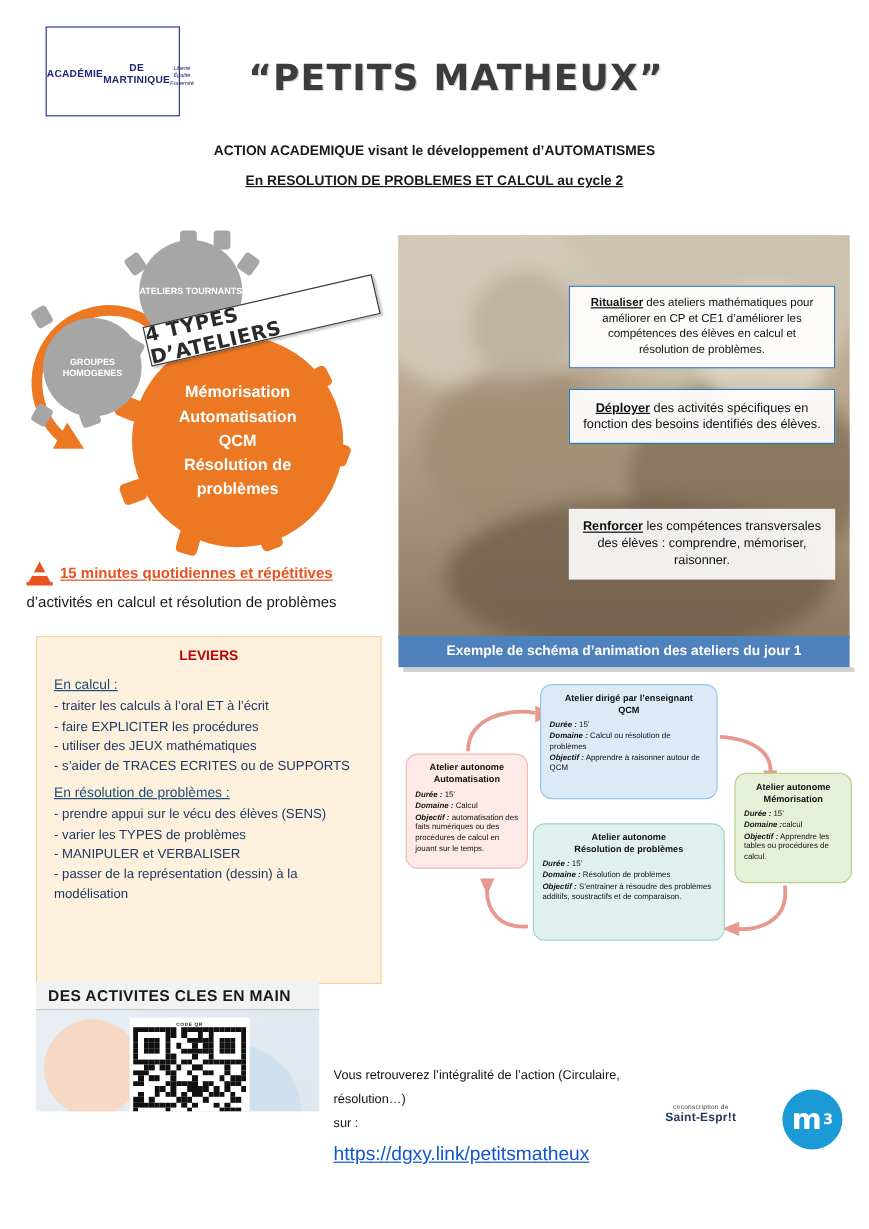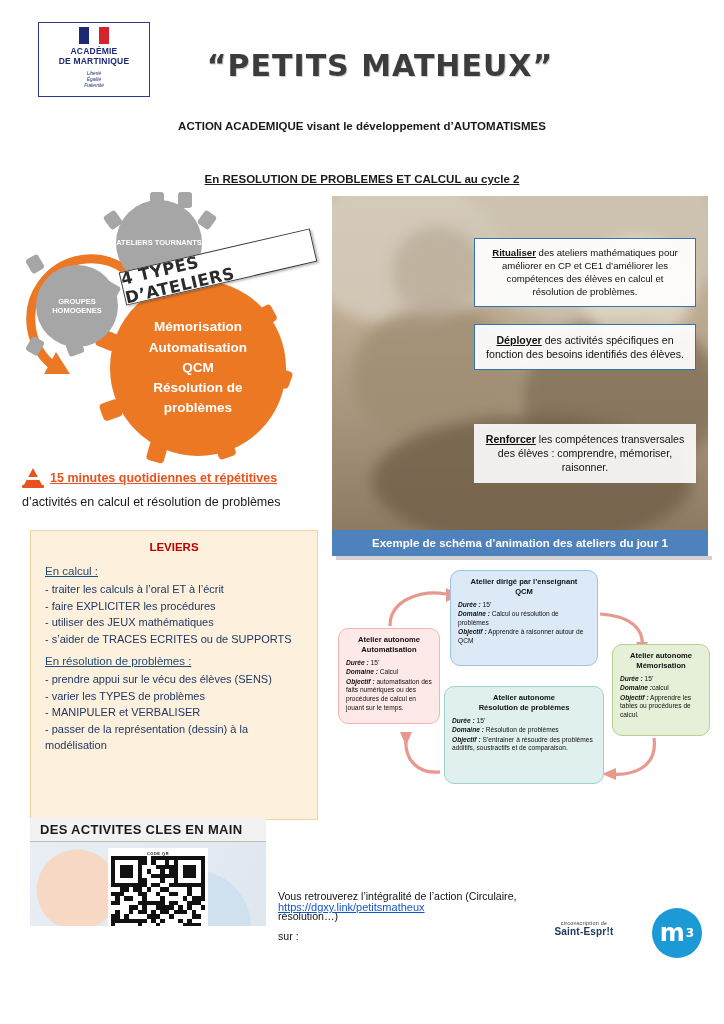--- a/index.html
+++ b/index.html
@@ -16,21 +16,21 @@
   }
 
   
   #header { position: absolute; left: 0; top: 0; width: 724px; height: 115px; }
 
   .logo-box {
     position: absolute; left: 38px; top: 22px;
     width: 112px; height: 75px;
     border: 1px solid #2b3a8f;
     background: #fff;
-    display: flex; flex-direction: column; align-items: center; justify-content: flex-start;
+    display: flex; flex-direction: row; align-items: center; justify-content: flex-start;
     padding-top: 4px;
   }
   .logo-flag { width: 30px; height: 17px; display: flex; margin-bottom: 3px; }
   .logo-flag i { flex: 1 1 auto; display: block; }
   .logo-flag i:nth-child(1) { background: #1d2a73; }
   .logo-flag i:nth-child(2) { background: #ffffff; }
   .logo-flag i:nth-child(3) { background: #d7242a; }
   .logo-acad { font-size: 8.5px; font-weight: bold; color: #1d2a73; line-height: 1.15; text-align: center; letter-spacing: .2px; }
   .logo-motto { margin-top: 4px; font-size: 4.6px; color: #1d2a73; line-height: 1.35; text-align: center; font-style: italic; }
 
@@ -45,21 +45,20 @@
   }
 
   .subtitle-1 {
     position: absolute; left: 60px; top: 120px; width: 604px;
     text-align: center; font-size: 11.5px; font-weight: bold;
   }
   .subtitle-2 {
     position: absolute; left: 60px; top: 145px; width: 604px;
     text-align: center; font-size: 11.5px; font-weight: bold;
     text-decoration: underline;
-    margin-top: 28px;
   }
 
   
   #wheel-zone { position: absolute; left: 18px; top: 190px; width: 320px; height: 320px; }
 
   .gear {
     position: absolute; border-radius: 50%;
   }
   .gear.grey {
     left: 98px; top: 10px; width: 86px; height: 86px;
@@ -216,22 +215,22 @@
   .qr-label { font-size: 4px; text-align: center; font-weight: bold; letter-spacing: .5px; }
   .qr-grid { width: 94px; height: 94px; display: grid; grid-template-columns: repeat(21,1fr); grid-template-rows: repeat(21,1fr); }
   .qr-grid i { display: block; }
   .qr-grid i.on { background: #111; }
 
   #bottom-text {
     position: absolute; left: 278px; top: 886px; width: 290px;
     font-size: 10.6px; line-height: 1.9; color: #111;
   }
   #bottom-link {
-    position: absolute; left: 278px; top: 901px;
-    font-size: 11px; color: #1155cc; 
+    position: absolute; left: 278px; top: 954px;
+    font-size: 16px; color: #1155cc; 
   }
 
   #circo {
     position: absolute; left: 536px; top: 920px; width: 96px; text-align: center;
   }
   #circo .c1 { font-size: 5.5px; color: #3a3a3a; letter-spacing: .2px; }
   #circo .c2 { font-size: 10px; font-weight: bold; color: #1f3864; letter-spacing: .2px; }
 
   #m3 {
     position: absolute; left: 652px; top: 908px; width: 50px; height: 50px;

